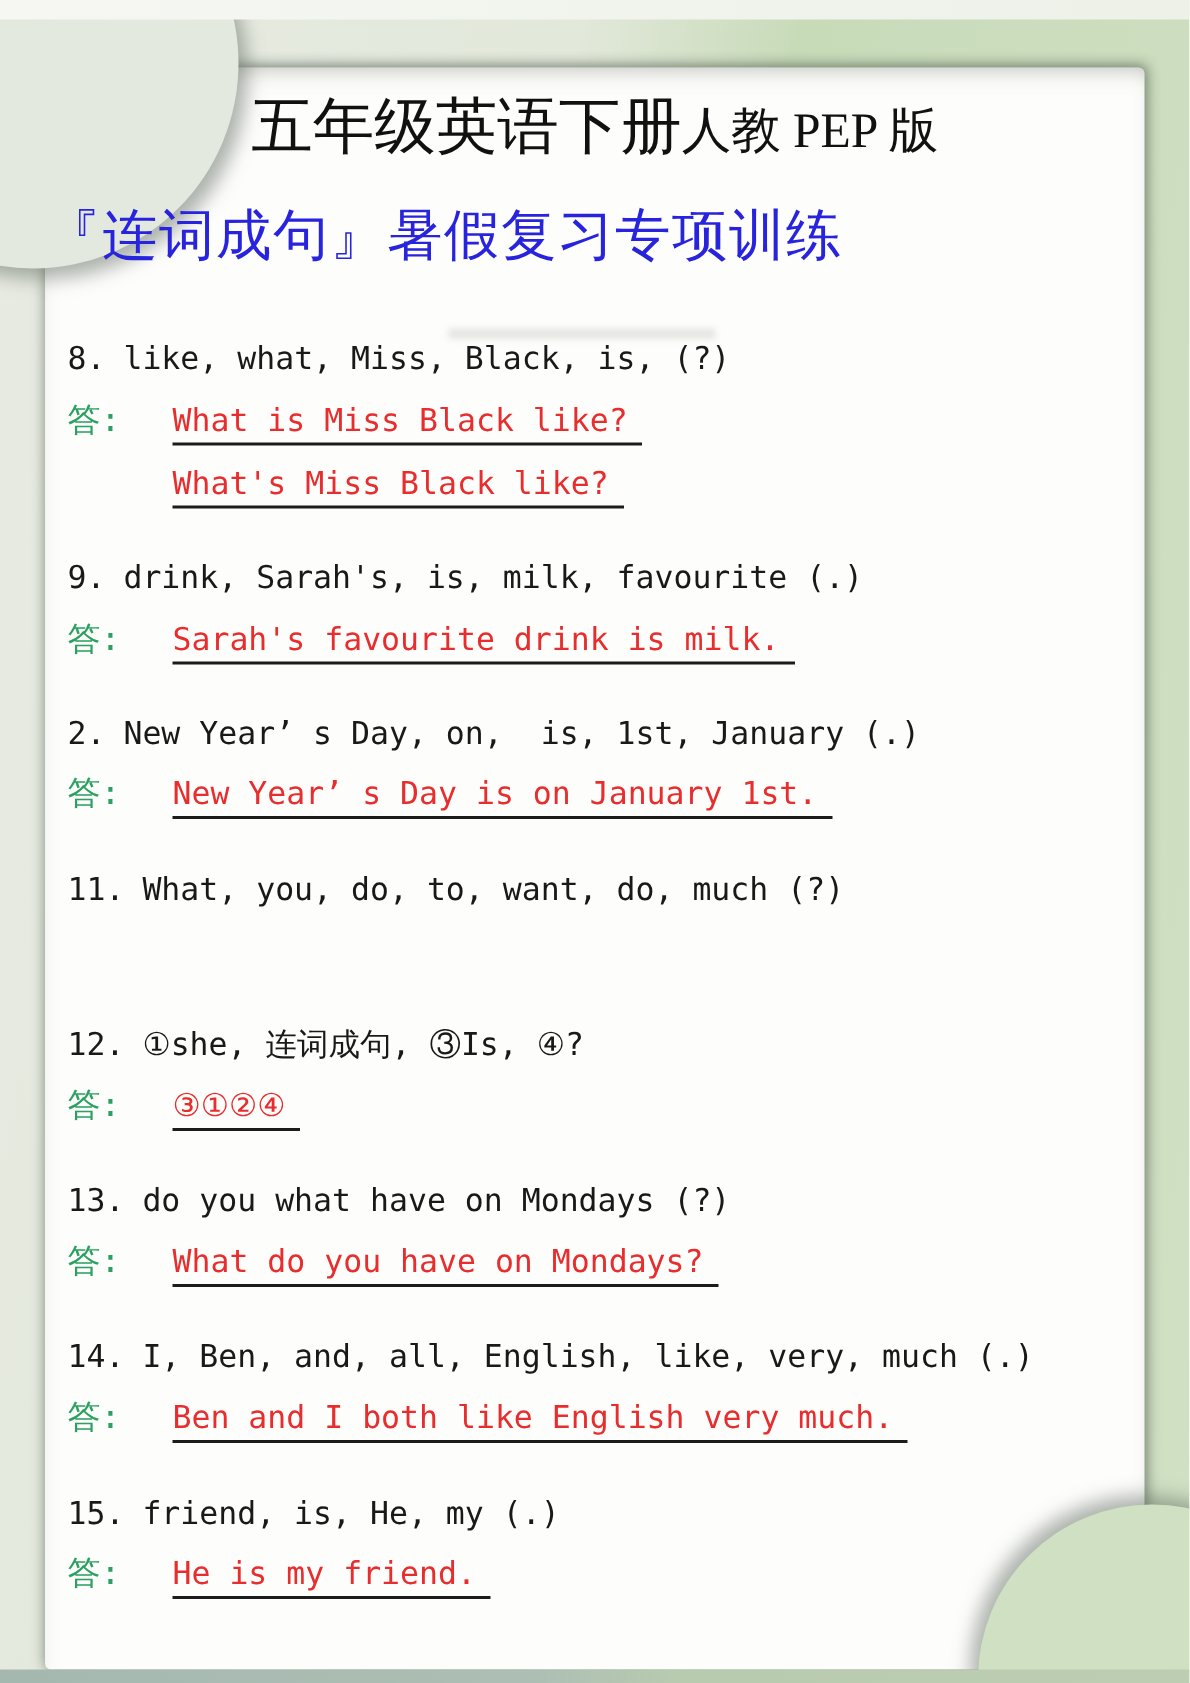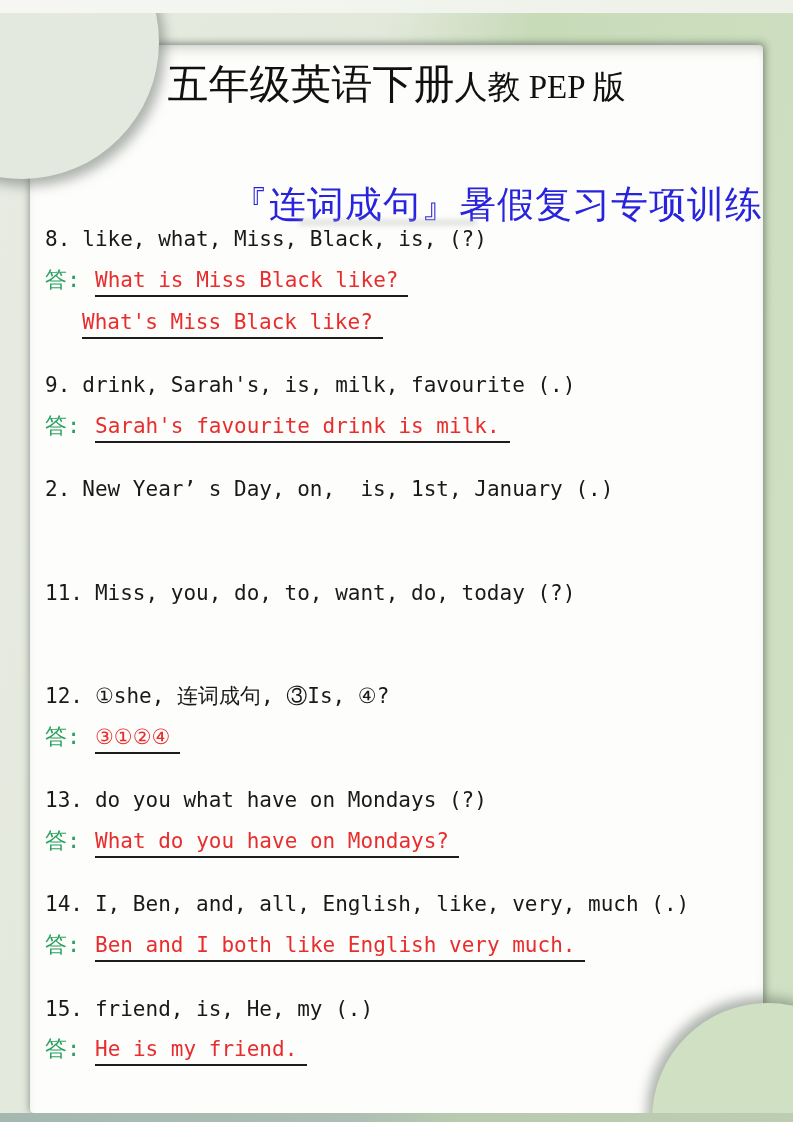--- a/index.html
+++ b/index.html
@@ -25,32 +25,32 @@
     box-shadow:-5px -6px 12px rgba(95,106,95,.5);}
   .content{position:absolute;left:0;top:0;width:793px;height:1122px;z-index:4;}
   .title{
     position:absolute;top:57px;left:30px;width:733px;margin:0;text-align:center;
     font-family:"Liberation Serif","DejaVu Serif",serif;font-weight:400;color:#111;
     white-space:pre;
   }
   .title .main{font-size:41px;}
   .title .suffix{font-size:33px;}
   .subtitle{
-    position:absolute;top:132px;left:30px;width:733px;text-align:right;
+    position:absolute;top:132px;left:30px;width:733px;text-align:left;
     font-family:"Liberation Serif","DejaVu Serif",serif;font-size:37px;
-    color:#2823dc;letter-spacing:1px;white-space:pre;margin-top:48px;
+    color:#2823dc;letter-spacing:1px;white-space:pre;
   }
   .ghost-smudge{position:absolute;left:299px;top:219px;width:178px;height:7px;
     background:#b4b7b1;opacity:.32;filter:blur(2px);}
   .qline{position:absolute;left:45px;font-size:21px;line-height:24px;color:#191919;white-space:pre;}
   .qnum{display:inline-block;margin-right:12px;}
   .arow{position:absolute;left:45px;font-size:21px;line-height:24px;white-space:pre;}
-  .arow.no-label{left:82px;text-align:center;}
+  .arow.no-label{left:95px;text-align:center;}
   .alabel{display:inline-block;width:50px;color:#2ba061;font-size:22px;}
-  .ans{color:#e72d2d;border-bottom:2px solid #1c1c1c;padding:0 10px 3px 0;}
+  .ans{color:#e72d2d;border-bottom:2px solid #1c1c1c;padding:0 10px 3px 0;margin-left:20px;}
 </style>
 </head>
 <body>
 
 <div class="page">
   <div class="card"></div>
   <div class="corner-disk tl"></div>
   <div class="corner-disk br"></div>
   <div class="top-strip"></div>
   <div class="bottom-strip"></div>
@@ -64,22 +64,23 @@
     <div class="ghost-smudge"></div>
 
     <div class="qline" style="top:227px"><span class="qnum">8.</span><span class="qtext">like, what, Miss, Black, is, (?)</span></div>
     <div class="arow" style="top:268px"><span class="alabel">答:</span><span class="ans">What is Miss Black like?</span></div>
     <div class="arow no-label" style="top:310px"><span class="ans">What's Miss Black like?</span></div>
 
     <div class="qline" style="top:373px"><span class="qnum">9.</span><span class="qtext">drink, Sarah's, is, milk, favourite (.)</span></div>
     <div class="arow" style="top:414px"><span class="alabel">答:</span><span class="ans">Sarah's favourite drink is milk.</span></div>
 
     <div class="qline" style="top:477px"><span class="qnum">2.</span><span class="qtext">New Year’ s Day, on,  is, 1st, January (.)</span></div>
+    <div class="arow" style="top:517px"><span class="alabel">答:</span><span class="ans">New Year’ s Day is on January 1st.</span></div>
 
-    <div class="qline" style="top:581px"><span class="qnum">11.</span><span class="qtext">Miss, you, do, to, want, do, today (?)</span></div>
+    <div class="qline" style="top:581px"><span class="qnum">11.</span><span class="qtext">What, you, do, to, want, do, much (?)</span></div>
 
     <div class="qline" style="top:684px"><span class="qnum">12.</span><span class="qtext">①she, 连词成句, ③Is, ④?</span></div>
     <div class="arow" style="top:725px"><span class="alabel">答:</span><span class="ans">③①②④</span></div>
 
     <div class="qline" style="top:788px"><span class="qnum">13.</span><span class="qtext">do you what have on Mondays (?)</span></div>
     <div class="arow" style="top:829px"><span class="alabel">答:</span><span class="ans">What do you have on Mondays?</span></div>
 
     <div class="qline" style="top:892px"><span class="qnum">14.</span><span class="qtext">I, Ben, and, all, English, like, very, much (.)</span></div>
     <div class="arow" style="top:933px"><span class="alabel">答:</span><span class="ans">Ben and I both like English very much.</span></div>
 

